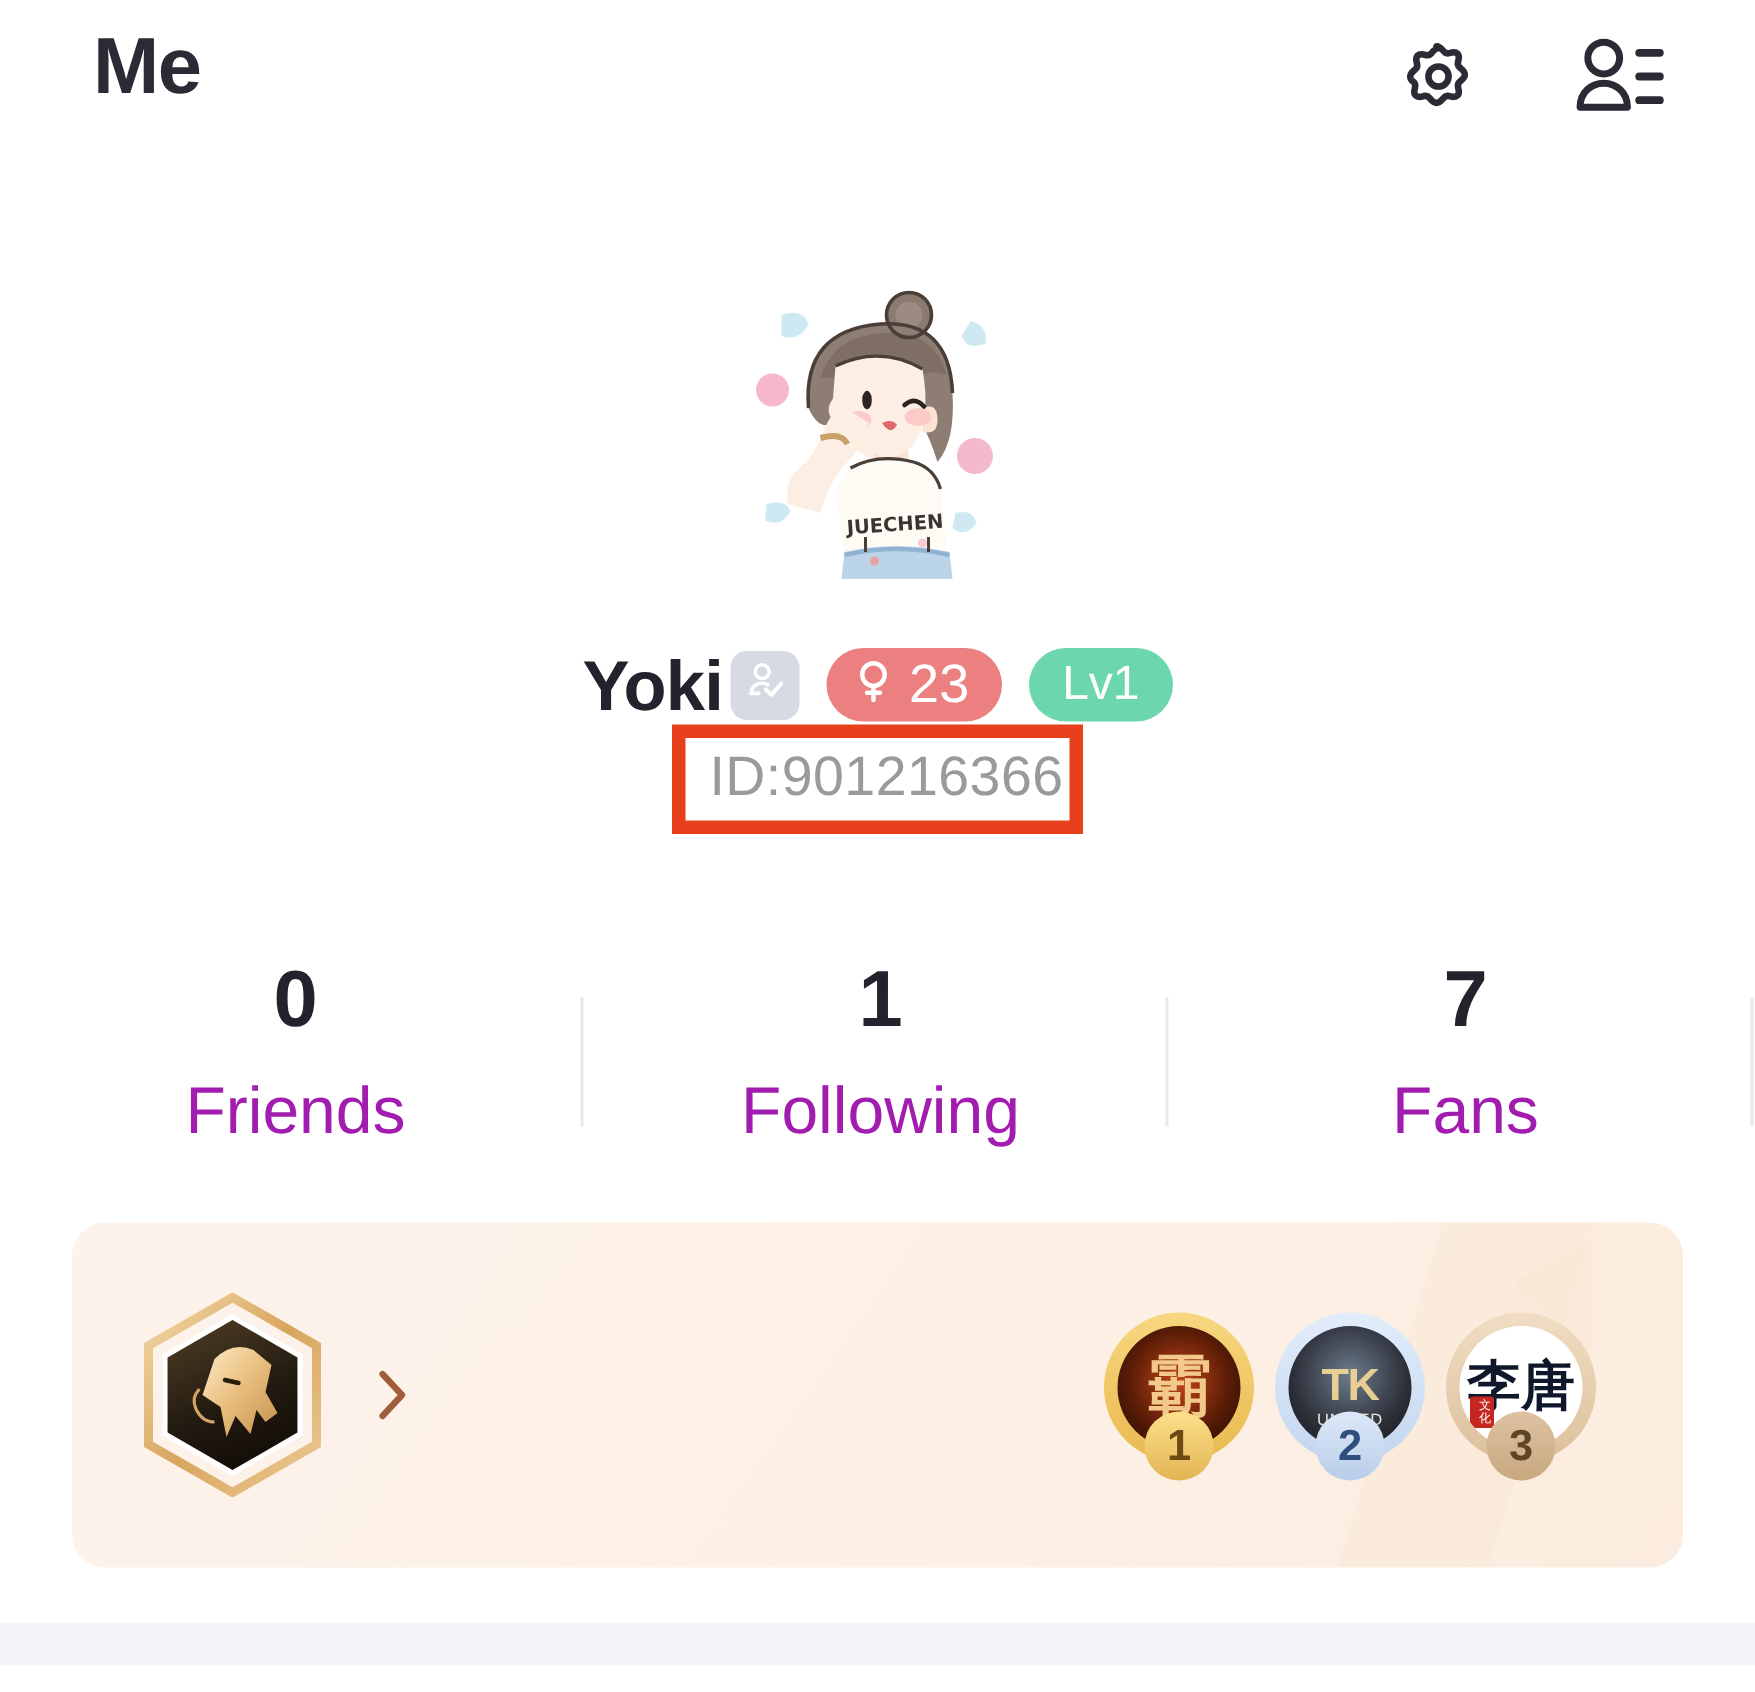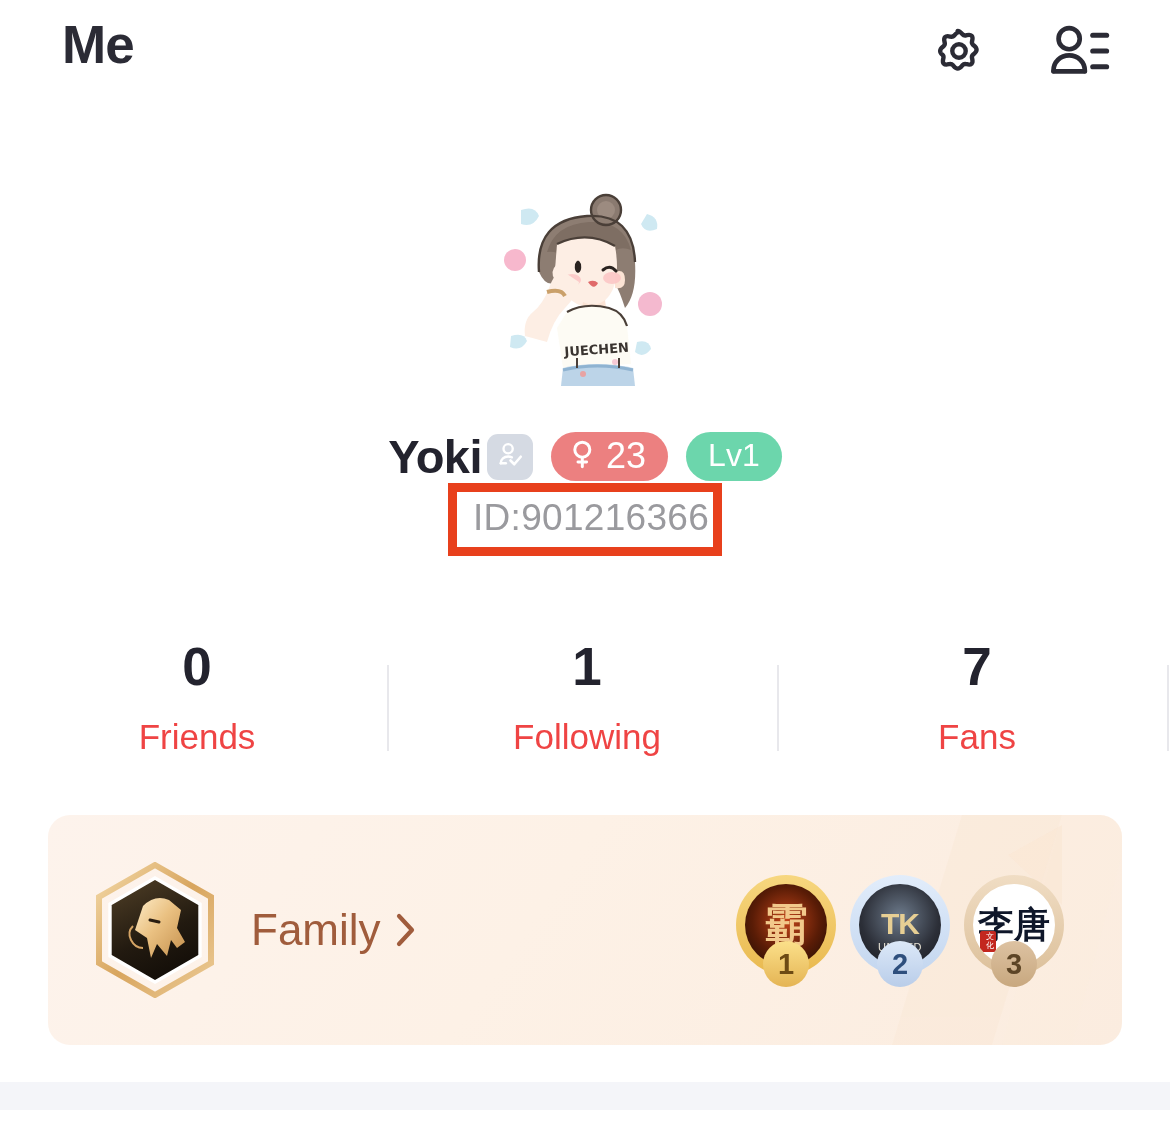--- a/index.html
+++ b/index.html
@@ -161,22 +161,22 @@
     text-align: center;
   }
   .stat-value {
     font-size: 53px;
     font-weight: bold;
     color: #23232e;
     line-height: 1;
     display: block;
   }
   .stat-label {
-    font-size: 35px;
-    color: #ef4444;
+    font-size: 44px;
+    color: #a21caf;
     line-height: 1;
     display: block;
     margin-top: 26px;
   }
   .stat-div {
     position: absolute;
     top: 25px;
     width: 2px;
     height: 86px;
     background: #e8e8ec;
@@ -468,21 +468,20 @@
           </defs>
           <polygon points="62,3 118,35 118,101 62,133 6,101 6,35" fill="none" stroke="url(#goldline)" stroke-width="6"></polygon>
           <polygon points="62,16 107,42 107,94 62,120 17,94 17,42" fill="url(#hexfill)" stroke="#ffffff" stroke-width="3.4"></polygon>
           <path d="M50 44 q12 -12 26 -6 l12 10 l-4 18 l8 14 l-8 6 l-6 -8 l-4 16 l-10 -12 l-6 14 l-4 -20 l-12 -8 l4 -12 z" fill="url(#liongold)"></path>
           <path d="M40 64 q-6 6 -2 14 q4 8 12 8" fill="none" stroke="#d5a465" stroke-width="2"></path>
           <path d="M57 58 l9 2" stroke="#2a1d10" stroke-width="3" stroke-linecap="round"></path>
         </svg>
       </span>
 
       <div class="family-label">
-        <span class="txt">Family</span>
         <span class="chev">
           <svg width="22" height="36" viewBox="0 0 22 36" fill="none">
             <path d="M4 4 L17 18 L4 32" stroke="#a05c3c" stroke-width="4.2" stroke-linecap="round" stroke-linejoin="round"></path>
           </svg>
         </span>
       </div>
     </div>
 
     <div class="family-ranks">
 

